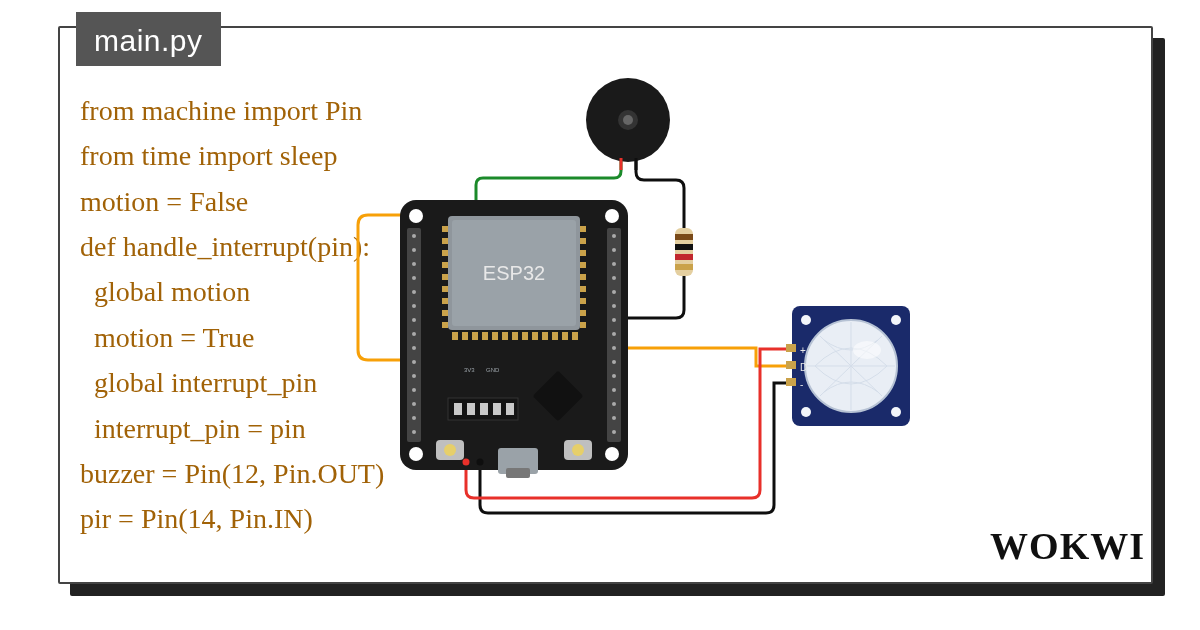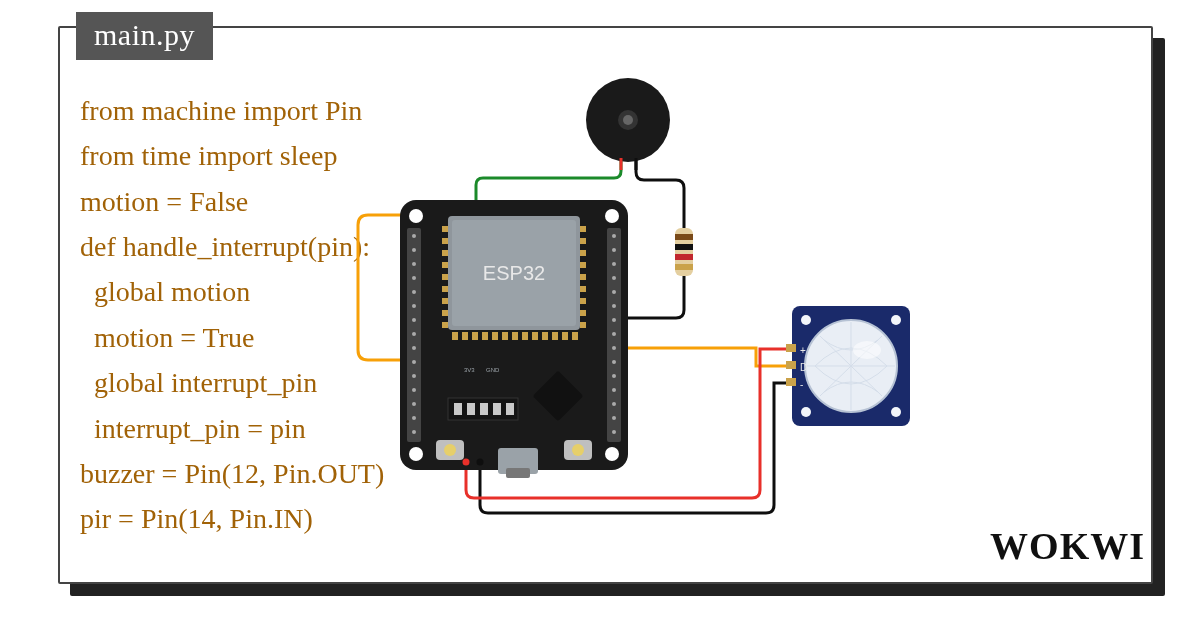--- a/index.html
+++ b/index.html
@@ -32,22 +32,22 @@
     border-radius: 2px;
     box-sizing: border-box;
   }
   .tab {
     position: absolute;
     left: 76px;
     top: 12px;
     background: #555;
     color: #fff;
     font-size: 30px;
-    padding: 6px 18px 8px 18px;
-    font-family: Liberation Serif, serif;
+    padding: 12px 18px 8px 18px;
+    font-family: Liberation Sans, sans-serif;
     letter-spacing: 0.5px;
   }
   .code {
     position: absolute;
     left: 80px;
     top: 88px;
     font-size: 28px;
     line-height: 1.62;
     color: #a16207;
     white-space: pre;

